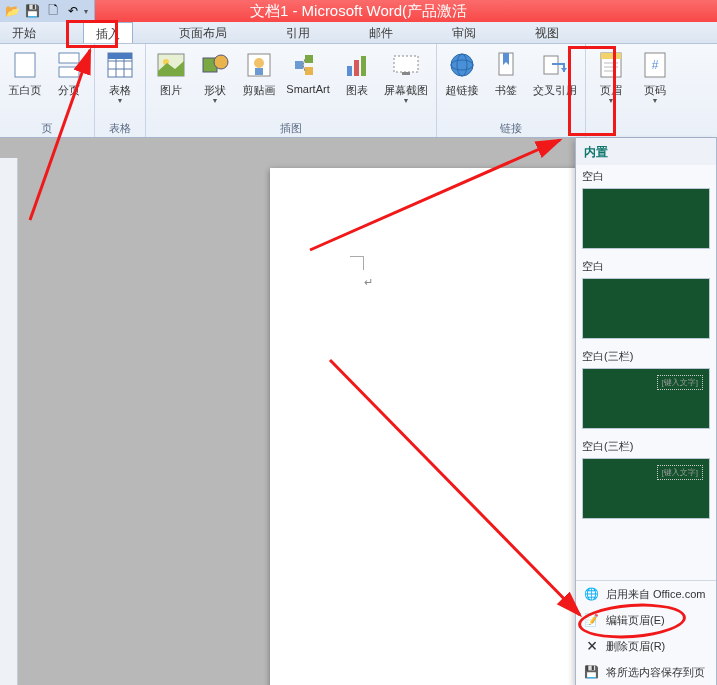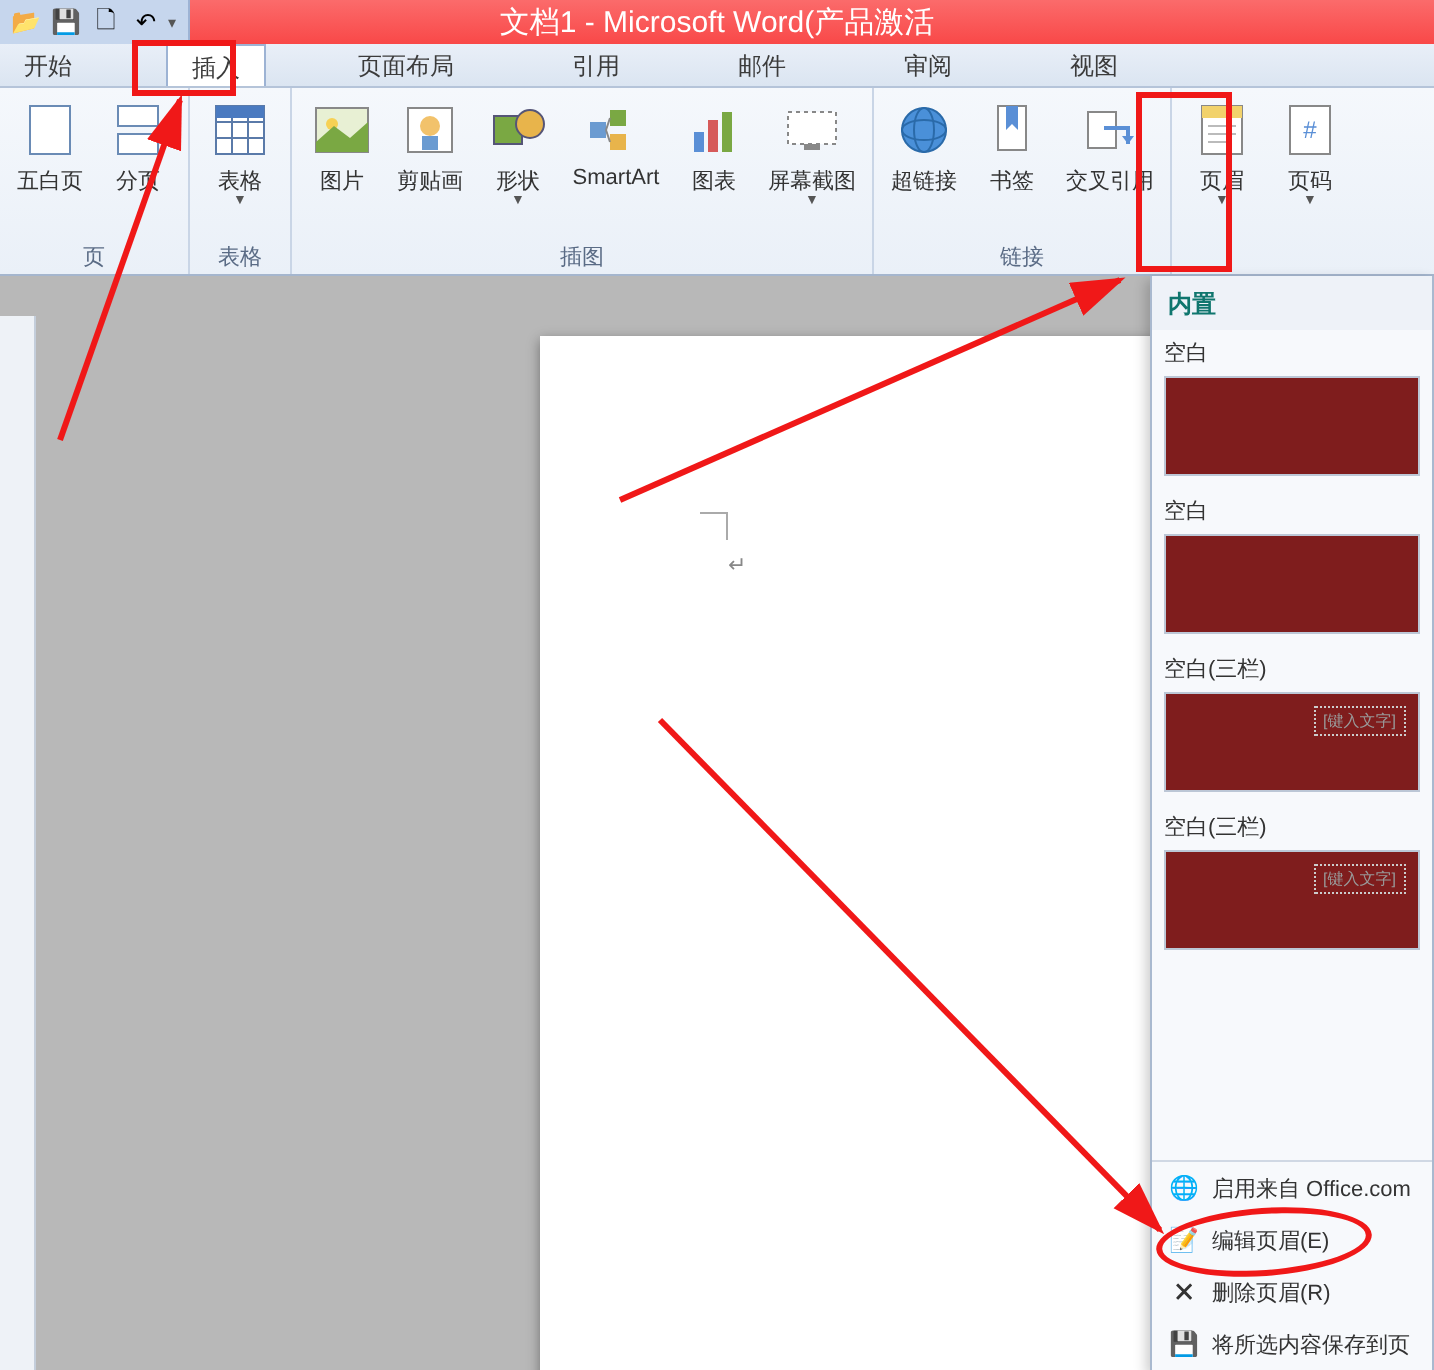--- a/index.html
+++ b/index.html
@@ -27,21 +27,21 @@
 .ruler-v { position: absolute; top: 0; left: 0; width: 18px; height: 100%; background: #eef2f7; border-right: 1px solid #c4cedb; }
 .page { position: absolute; top: 10px; left: 270px; width: 420px; height: 560px; background: #fff; box-shadow: 0 2px 6px rgba(0,0,0,.4); }
 .page-margin { position: absolute; top: 88px; left: 80px; width: 14px; height: 14px; border-left: 1px solid #aaa; border-bottom: 1px solid #aaa; transform: rotate(180deg); }
 .cursor-mark { position: absolute; top: 108px; left: 94px; font-size: 11px; color: #888; }
 
 .dropdown { position: absolute; top: 138px; right: 0; width: 142px; height: 548px; background: #f7f9fc; border: 1px solid #a9b9cf; border-top: none; box-shadow: -2px 2px 6px rgba(0,0,0,.2); display: flex; flex-direction: column; }
 .dd-section-title { font-size: 12px; font-weight: bold; padding: 6px 8px 4px; background: #eef2f8; color: #0f766e; }
 .dd-templates { flex: 1; overflow: hidden; padding: 4px 6px; }
 .dd-tpl { margin-bottom: 10px; cursor: pointer; }
 .dd-tpl-name { font-size: 11px; color: #333; margin-bottom: 4px; }
-.dd-tpl-preview { height: 50px; background: #7f1d1d; border: 1px solid #bcc7d6; padding: 6px; display: flex; align-items: flex-start; }
+.dd-tpl-preview { height: 61px; background: #14532d; border: 1px solid #bcc7d6; padding: 6px; display: flex; align-items: flex-start; }
 .dd-tpl-preview.three { justify-content: flex-end; }
 .ph-text { font-size: 8px; color: #999; border: 1px dotted #ccc; padding: 1px 4px; }
 .dd-footer { border-top: 1px solid #d0d8e4; }
 .dd-item { display: flex; align-items: center; gap: 6px; padding: 5px 8px; font-size: 11px; color: #333; cursor: pointer; }
 .dd-item .mi-icon { width: 16px; height: 16px; display: flex; align-items: center; justify-content: center; font-size: 12px; }
 .redbox { border: 3px solid #f01818; position: absolute; pointer-events: none; }
 .redcircle { position: absolute; border: 3px solid #f01818; border-radius: 50%; pointer-events: none; }
 
 svg.arrow { position: absolute; pointer-events: none; }
 </style>
@@ -128,37 +128,37 @@
             <svg width="28" height="24">
               <rect x="1" y="1" width="26" height="22" fill="#e8f0d4" stroke="#888"></rect>
               <circle cx="9" cy="9" r="3" fill="#f7d154"></circle>
               <polyline points="1,18 10,10 18,16 27,8 27,23 1,23" fill="#7aa843"></polyline>
             </svg>
           </div>
           <span>图片</span>
         </div>
       <div class="rb-btn">
           <div class="rb-icon">
+            <svg width="28" height="26">
+              <rect x="2" y="6" width="14" height="14" fill="#7aa843" stroke="#557"></rect>
+              <circle cx="20" cy="10" r="7" fill="#e8b44b" stroke="#557"></circle>
+            </svg>
+          </div>
+          <span>形状</span>
+          <span class="drop">▼</span>
+        </div>
+      <div class="rb-btn">
+          <div class="rb-icon">
             <svg width="26" height="26">
               <rect x="2" y="2" width="22" height="22" fill="#fff" stroke="#888"></rect>
               <circle cx="13" cy="11" r="5" fill="#f2c26b"></circle>
               <rect x="9" y="16" width="8" height="7" fill="#6b9bd1"></rect>
             </svg>
           </div>
           <span>剪贴画</span>
-        </div>
-      <div class="rb-btn">
-          <div class="rb-icon">
-            <svg width="28" height="26">
-              <rect x="2" y="6" width="14" height="14" fill="#7aa843" stroke="#557"></rect>
-              <circle cx="20" cy="10" r="7" fill="#e8b44b" stroke="#557"></circle>
-            </svg>
-          </div>
-          <span>形状</span>
-          <span class="drop">▼</span>
         </div>
       <div class="rb-btn" style="width:52px">
           <div class="rb-icon">
             <svg width="30" height="24">
               <rect x="2" y="8" width="8" height="8" fill="#6b9bd1"></rect>
               <rect x="12" y="2" width="8" height="8" fill="#7aa843"></rect>
               <rect x="12" y="14" width="8" height="8" fill="#e8b44b"></rect>
               <path d="M10 12 L12 6 M10 12 L12 18" stroke="#888" fill="none"></path>
             </svg>
           </div>

